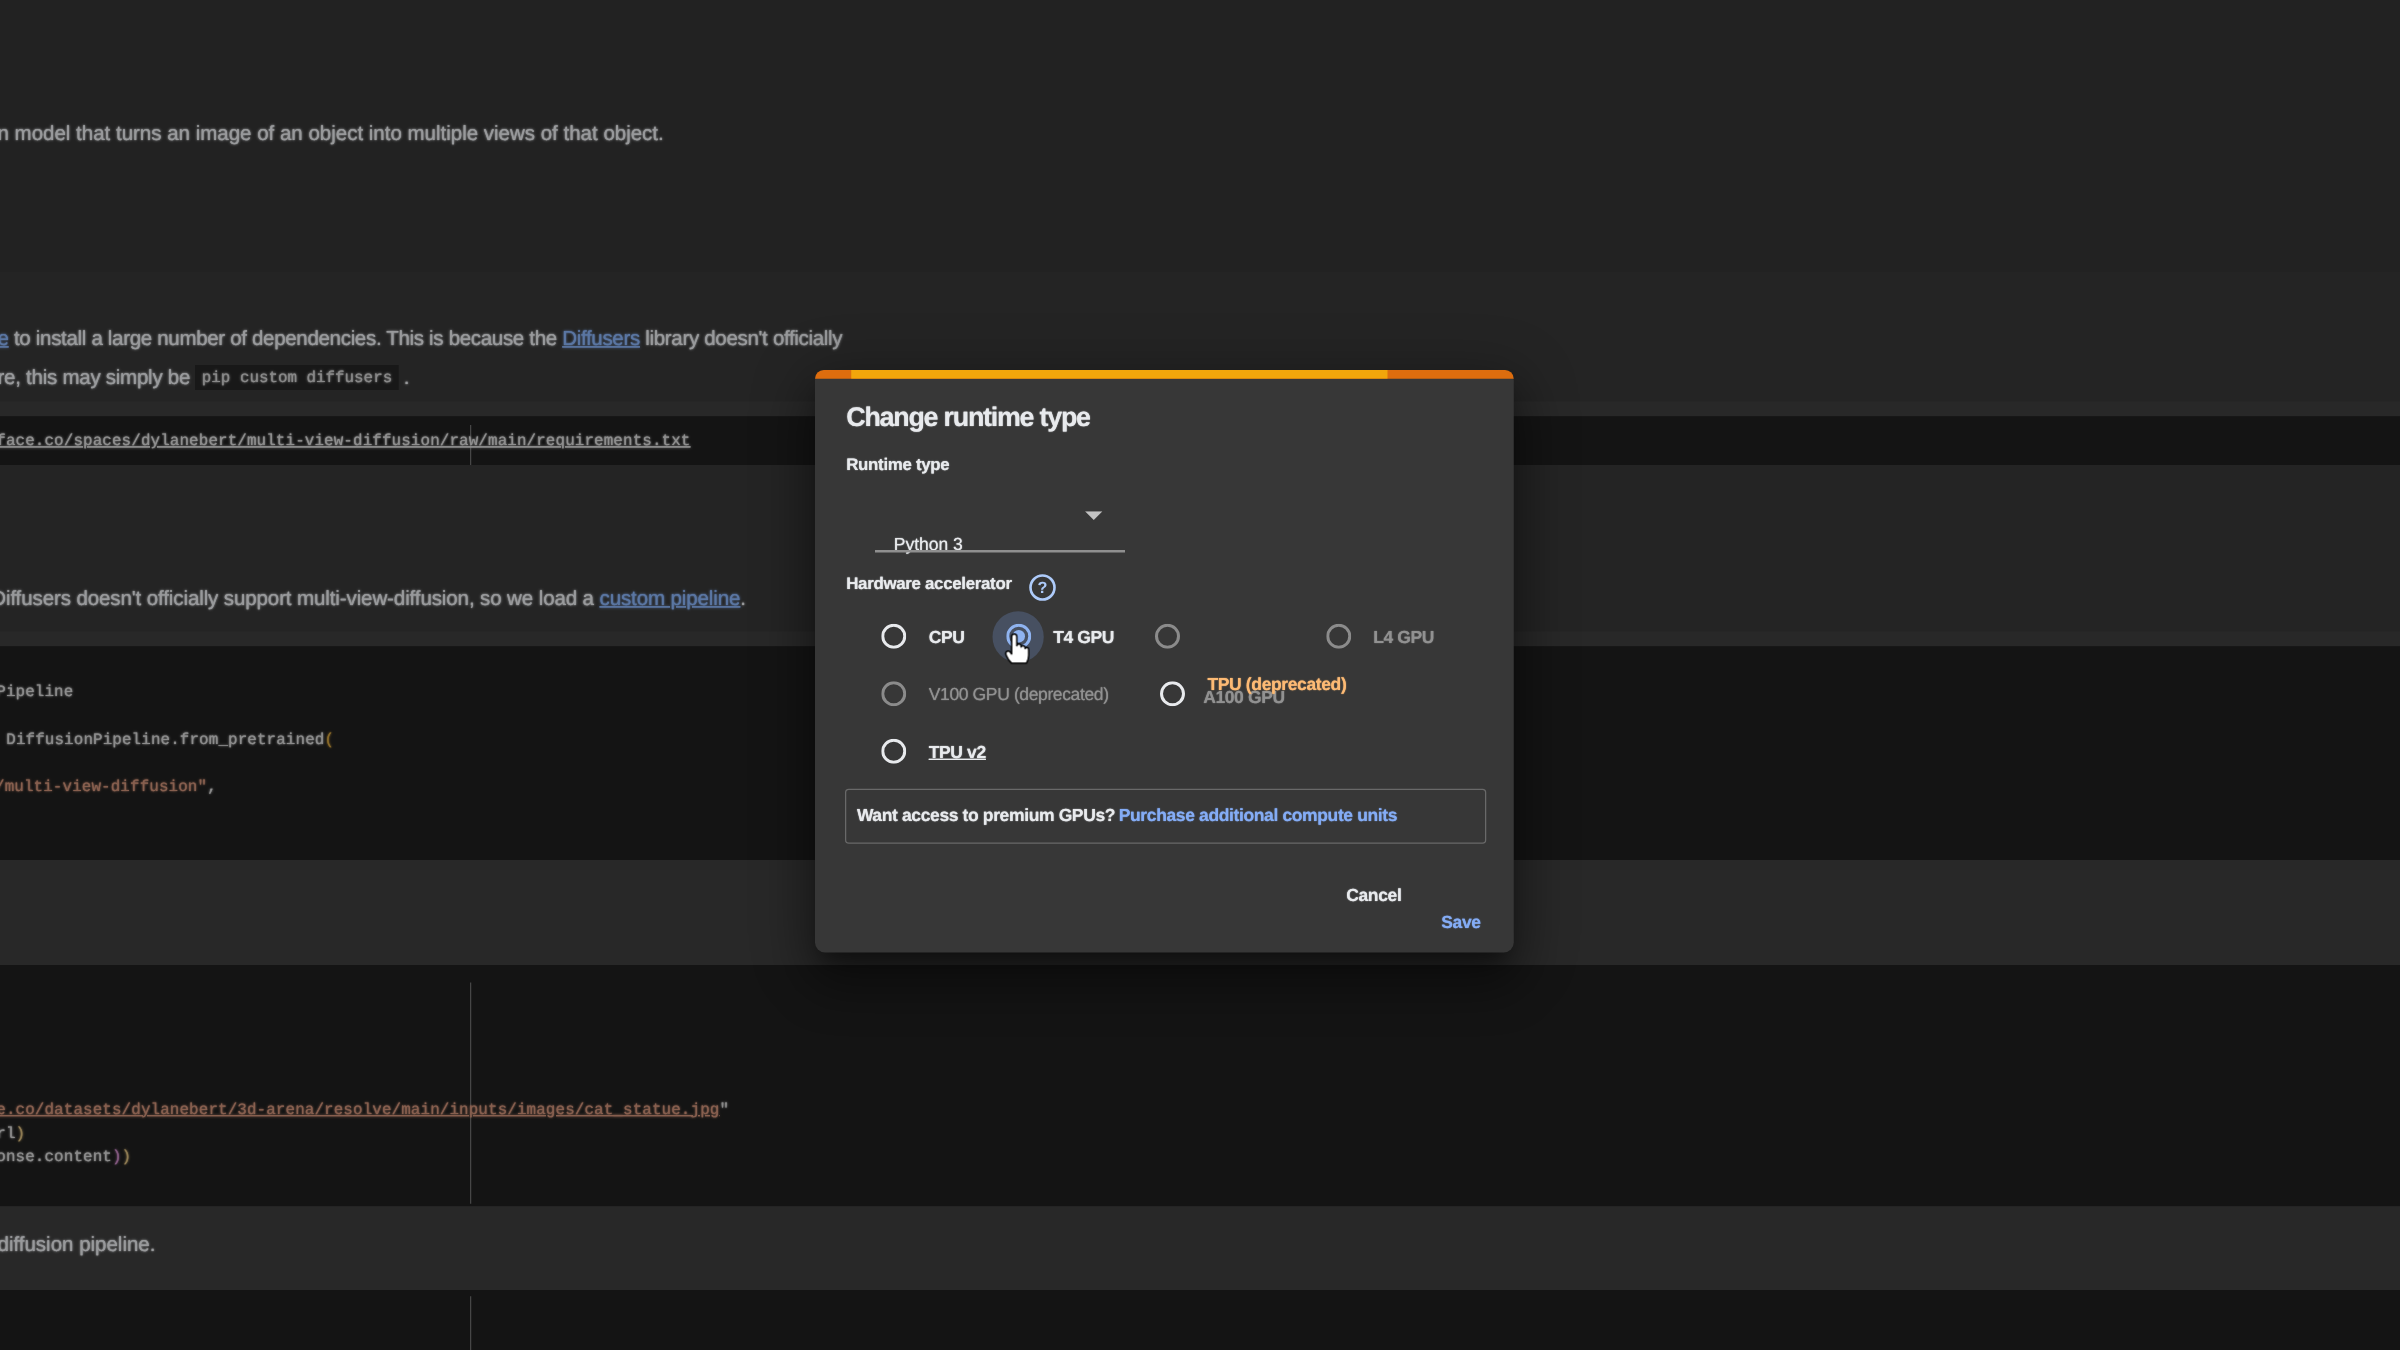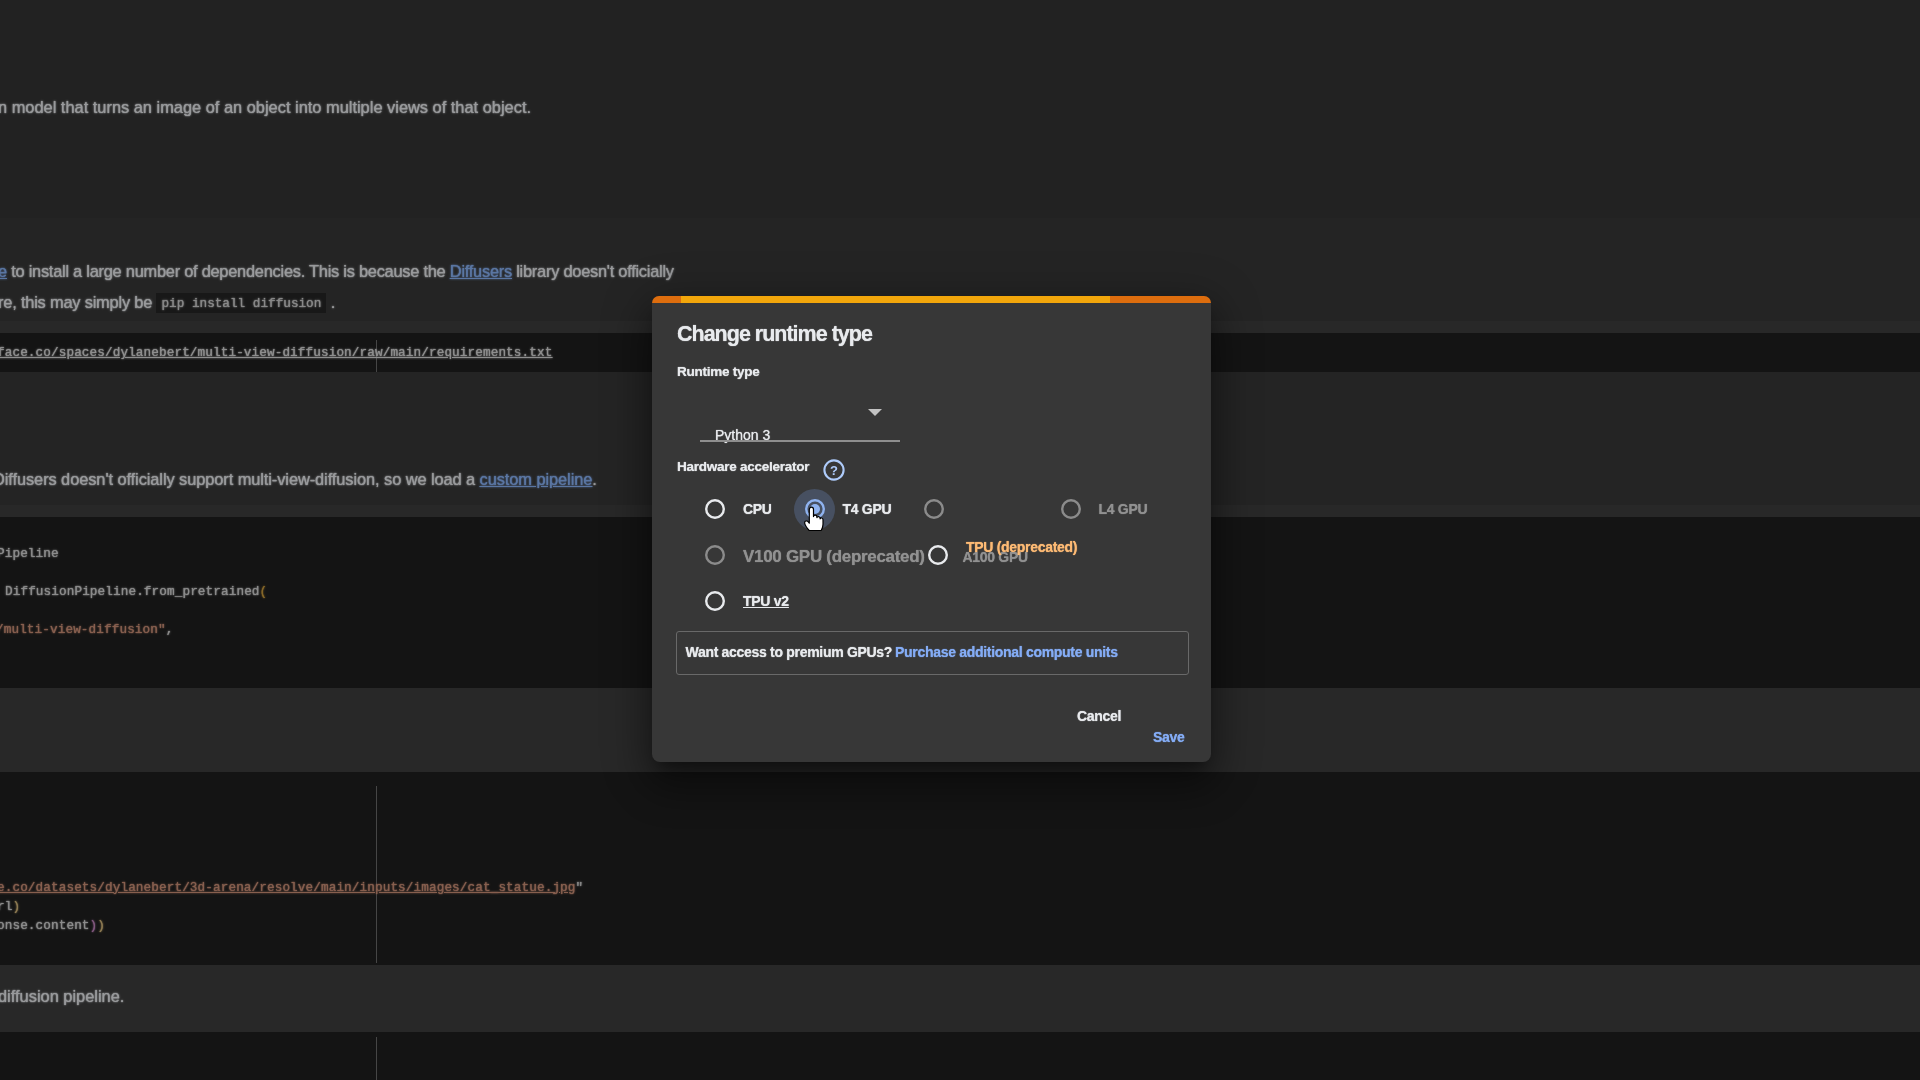--- a/index.html
+++ b/index.html
@@ -32,21 +32,21 @@
   <div class="band" style="top:772px;height:193px;background:#1f1f1f;"></div>
   <div class="band" style="top:965px;height:67px;background:#3d3d3d;"></div>
   <div class="band" style="top:1032px;height:48px;background:#1f1f1f;"></div>
 
   <div class="ruler" style="top:340px;height:32px;"></div>
   <div class="ruler" style="top:786px;height:177px;"></div>
   <div class="ruler" style="top:1037px;height:43px;"></div>
 
   <div class="mdtext" style="left:-2px;top:98px;letter-spacing:0;">n model that turns an image of an object into multiple views of that object.</div>
   <div class="mdtext" style="left:-2px;top:262px;letter-spacing:-0.25px;"><span class="mdlink">e</span> to install a large number of dependencies. This is because the <span class="mdlink">Diffusers</span> library doesn't officially</div>
-  <div class="mdtext" style="left:-2px;top:293px;letter-spacing:-0.2px;">re, this may simply be <span class="mono" style="background:#262626;font-size:12.7px;letter-spacing:0;padding:2.5px 5px;color:#d0d0d0;position:relative;top:-1.5px;">pip install diffusion</span> .</div>
+  <div class="mdtext" style="left:-2px;top:293px;letter-spacing:-0.2px;">re, this may simply be <span class="mono" style="background:#262626;font-size:12.7px;letter-spacing:0;padding:2.5px 5px;color:#d0d0d0;position:relative;top:-1.5px;">pip custom diffusers</span> .</div>
   <div class="mdtext" style="left:-7px;top:469.5px;letter-spacing:-0.08px;">Diffusers doesn't officially support multi-view-diffusion, so we load a <span class="mdlink">custom pipeline</span>.</div>
   <div class="mdtext" style="left:-2px;top:986.5px;letter-spacing:0;">diffusion pipeline.</div>
 
   <div class="codeline" style="left:-3px;top:345px;color:#d9d9d9;text-decoration:underline;">face.co/spaces/dylanebert/multi-view-diffusion/raw/main/requirements.txt</div>
 
   <div class="codeline" style="left:-3px;top:545.5px;">Pipeline</div>
   <div class="codeline" style="left:5px;top:583.5px;">DiffusionPipeline.from_pretrained<span style="color:#cf9f3e;">(</span></div>
   <div class="codeline" style="left:-4px;top:621.5px;"><span style="color:#ce9178;">/multi-view-diffusion"</span>,</div>
 
   <div class="codeline" style="left:-3px;top:879.5px;color:#ce9178;"><span style="text-decoration:underline;">e.co/datasets/dylanebert/3d-arena/resolve/main/inputs/images/cat_statue.jpg</span><span style="color:#cfcfcf;">"</span></div>
@@ -97,21 +97,21 @@
   <div class="abs" style="left:310.5px;top:204.9px;font-size:14px;font-weight:bold;letter-spacing:-0.3px;color:#919191;margin-top:48px;">A100 GPU</div>
 
   <svg class="abs" style="left:409px;top:203px;" width="20" height="20" viewBox="0 0 20 20">
       <circle cx="10" cy="10" r="8.8" fill="none" stroke="#8b8b8b" stroke-width="2.4"></circle>
     </svg>
   <div class="abs" style="left:446.5px;top:204.9px;font-size:14px;font-weight:bold;letter-spacing:-0.3px;color:#919191;">L4 GPU</div>
 
   <svg class="abs" style="left:53px;top:249px;" width="20" height="20" viewBox="0 0 20 20">
       <circle cx="10" cy="10" r="8.8" fill="none" stroke="#8b8b8b" stroke-width="2.4"></circle>
     </svg>
-  <div class="abs" style="left:91px;top:251.2px;font-size:17px;font-weight:bold;letter-spacing:-0.3px;color:#919191;">V100 GPU (deprecated)</div>
+  <div class="abs" style="left:91px;top:251.2px;font-size:14px;font-weight:normal;letter-spacing:-0.3px;color:#919191;">V100 GPU (deprecated)</div>
   <svg class="abs" style="left:276px;top:249px;" width="20" height="20" viewBox="0 0 20 20">
       <circle cx="10" cy="10" r="8.8" fill="none" stroke="#e8eaed" stroke-width="2.4"></circle>
     </svg>
   <div class="abs" style="left:314px;top:243px;font-size:14px;font-weight:bold;letter-spacing:-0.3px;color:#fdba74;">TPU (deprecated)</div>
 
   <svg class="abs" style="left:53px;top:295px;" width="20" height="20" viewBox="0 0 20 20">
       <circle cx="10" cy="10" r="8.8" fill="none" stroke="#e8eaed" stroke-width="2.4"></circle>
     </svg>
   <div class="abs" style="left:91px;top:297.4px;font-size:14px;font-weight:bold;letter-spacing:-0.3px;color:#e8eaed;text-decoration:underline;">TPU v2</div>
 

